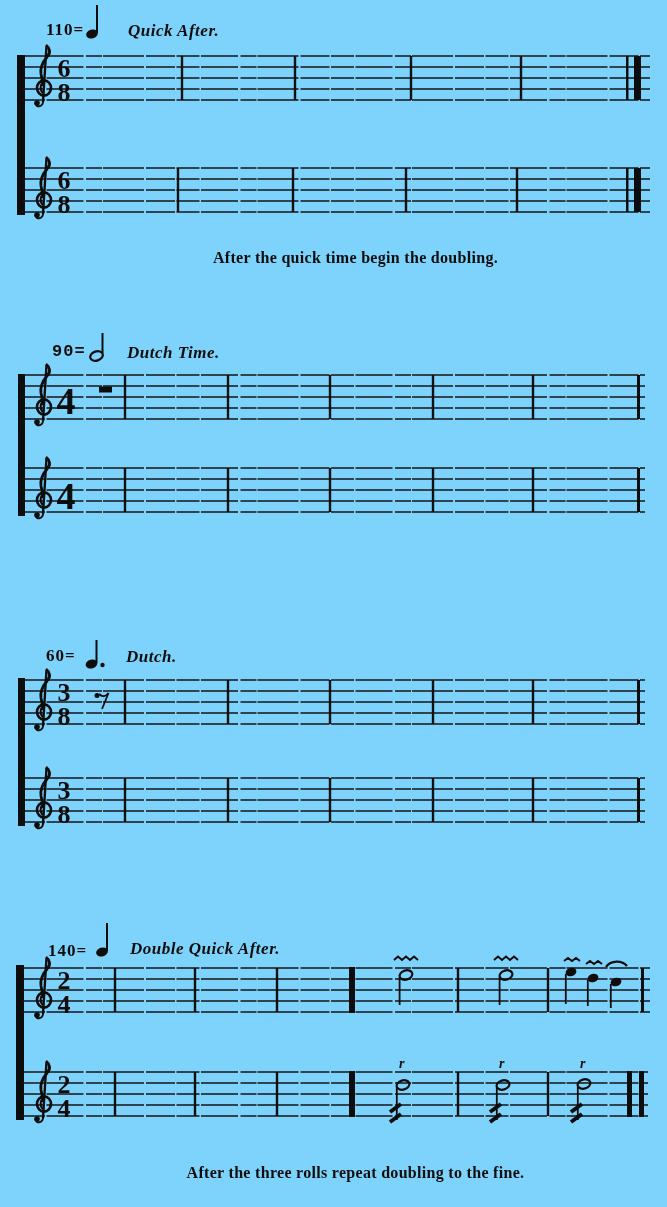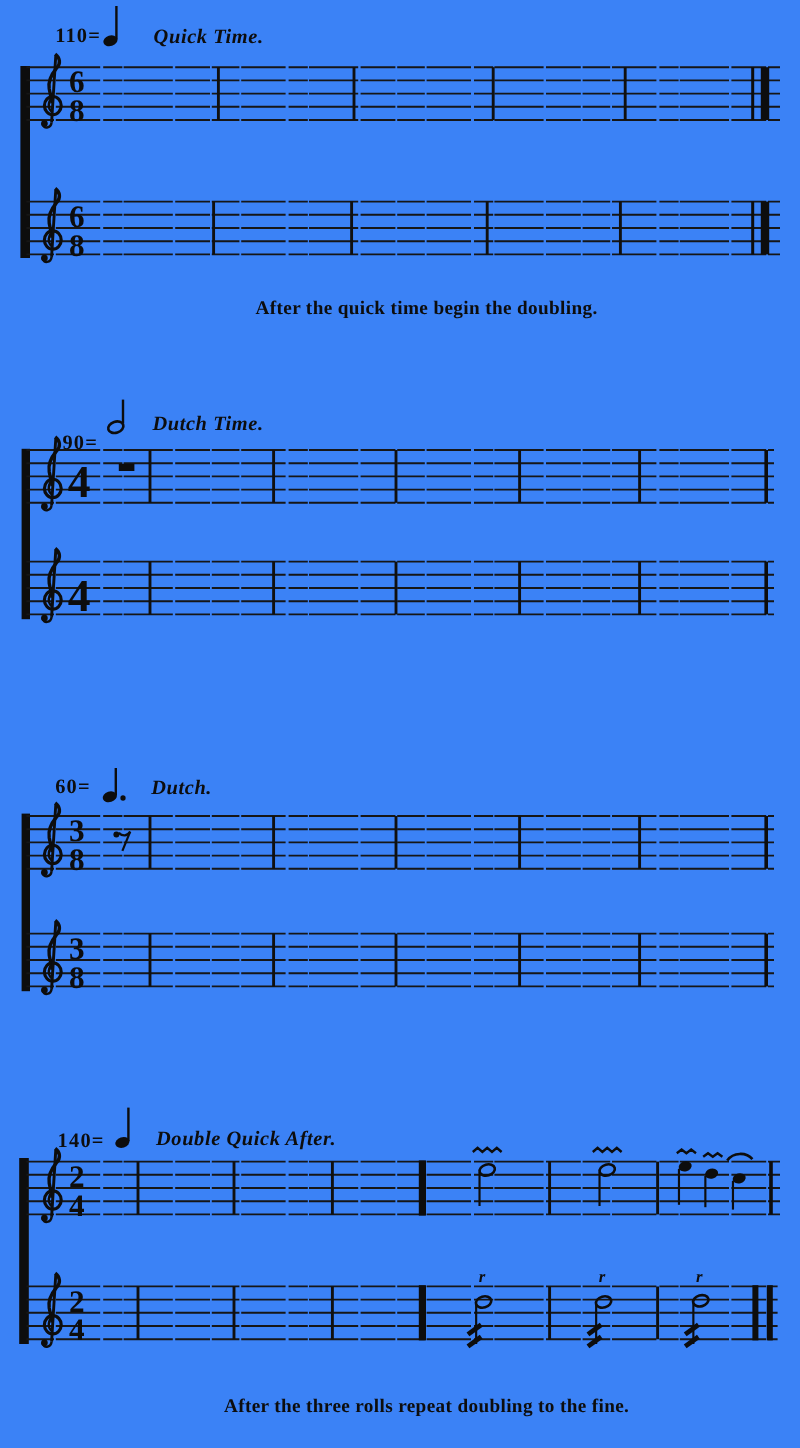--- a/index.html
+++ b/index.html
@@ -1,19 +1,19 @@
 <!DOCTYPE html>
 <html><head>
 <meta charset="utf-8">
 <style>
   * { margin:0; padding:0; box-sizing:border-box; }
   html,body { background:#ffffff; }
   .page {
     position:relative; width:667px; height:1207px;
-    background:#3b82f6; color:#0d0d0d;
+    background:#7dd3fc; color:#0d0d0d;
     font-family:"Liberation Serif", serif;
     overflow:hidden;
   }
   svg.staff, svg.glyph, svg.defs { position:absolute; overflow:visible; }
   .slines line { stroke:#161616; stroke-width:1.6; stroke-dasharray:23 1.5 37 2.5 16 1 41 2 29 1.5; }
   .bars line { stroke:#101010; stroke-width:2.4; }
   .endbar { fill:#0d0d0d; }
   .ts { font-family:"Liberation Serif", serif; font-weight:bold; font-size:26px; fill:#0d0d0d; }
   .ts-big { font-family:"Liberation Serif", serif; font-weight:bold; font-size:38px; fill:#0d0d0d; }
   .rletter { font-family:"Liberation Serif", serif; font-style:italic; font-weight:bold; font-size:14px; fill:#0d0d0d; }
@@ -40,21 +40,21 @@
         <circle cx="7" cy="63" r="2.8" fill="#0d0d0d" stroke="none"></circle>
       </g>
     </defs>
   </svg>
 
   <div class="tempo-num" style="left:46px; top:20px;"><span>110</span><span>=</span></div>
   <svg class="glyph" style="left:84px; top:2px;" width="18" height="40">
     <line x1="13" y1="3" x2="13" y2="31" class="note-stroke" stroke-width="2"></line>
     <ellipse cx="8" cy="32" rx="6" ry="4.4" transform="rotate(-18 8 32)" class="note-ink"></ellipse>
   </svg>
-  <div class="tempo-label" style="left:128px; top:21px;">Quick Time.</div>
+  <div class="tempo-label" style="left:128px; top:21px;">Quick After.</div>
 
   <div class="sysbar" style="left:17px; top:55px; width:8px; height:160px;"></div>
 
   <svg class="staff" style="left:0; top:40px;" width="667" height="80" viewBox="0 0 667 80">
     <g class="slines">
       <line x1="22" y1="16" x2="650" y2="16"></line>
         <line x1="22" y1="27" x2="650" y2="27"></line>
         <line x1="22" y1="38" x2="650" y2="38"></line>
         <line x1="22" y1="49" x2="650" y2="49"></line>
         <line x1="22" y1="60" x2="650" y2="60"></line>
@@ -88,21 +88,21 @@
         <line x1="293" y1="16" x2="293" y2="60"></line>
         <line x1="406" y1="16" x2="406" y2="60"></line>
         <line x1="517" y1="16" x2="517" y2="60"></line>
     </g>
     <rect class="endbar" x="626" y="16" width="2.5" height="44"></rect>
     <rect class="endbar" x="634" y="16" width="7" height="44"></rect>
   </svg>
 
   <div class="caption" style="top:249px;">After the quick time begin the doubling.</div>
 
-  <div class="tempo-num" style="left:52px; top:359px;"><span>90</span><span>=</span></div>
+  <div class="tempo-num" style="left:52px; top:342px;font-family:Liberation Mono, monospace;"><span>90</span><span>=</span></div>
   <svg class="glyph" style="left:88px; top:331px;" width="20" height="32">
     <line x1="14.5" y1="2" x2="14.5" y2="22" class="note-stroke" stroke-width="2"></line>
     <ellipse cx="8.5" cy="25" rx="6.5" ry="4.6" transform="rotate(-18 8.5 25)" class="note-stroke" stroke-width="2.2"></ellipse>
   </svg>
   <div class="tempo-label" style="left:127px; top:343px;">Dutch Time.</div>
 
   <div class="sysbar" style="left:18px; top:374px; width:7px; height:142px;"></div>
 
   <svg class="staff" style="left:0; top:359px;" width="667" height="80" viewBox="0 0 667 80">
     <g class="slines">

